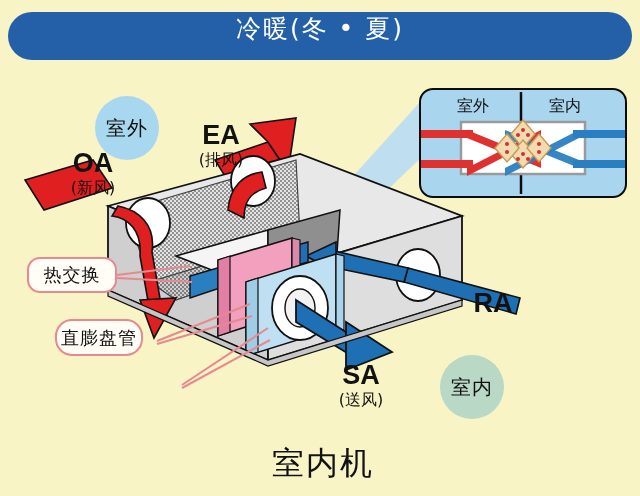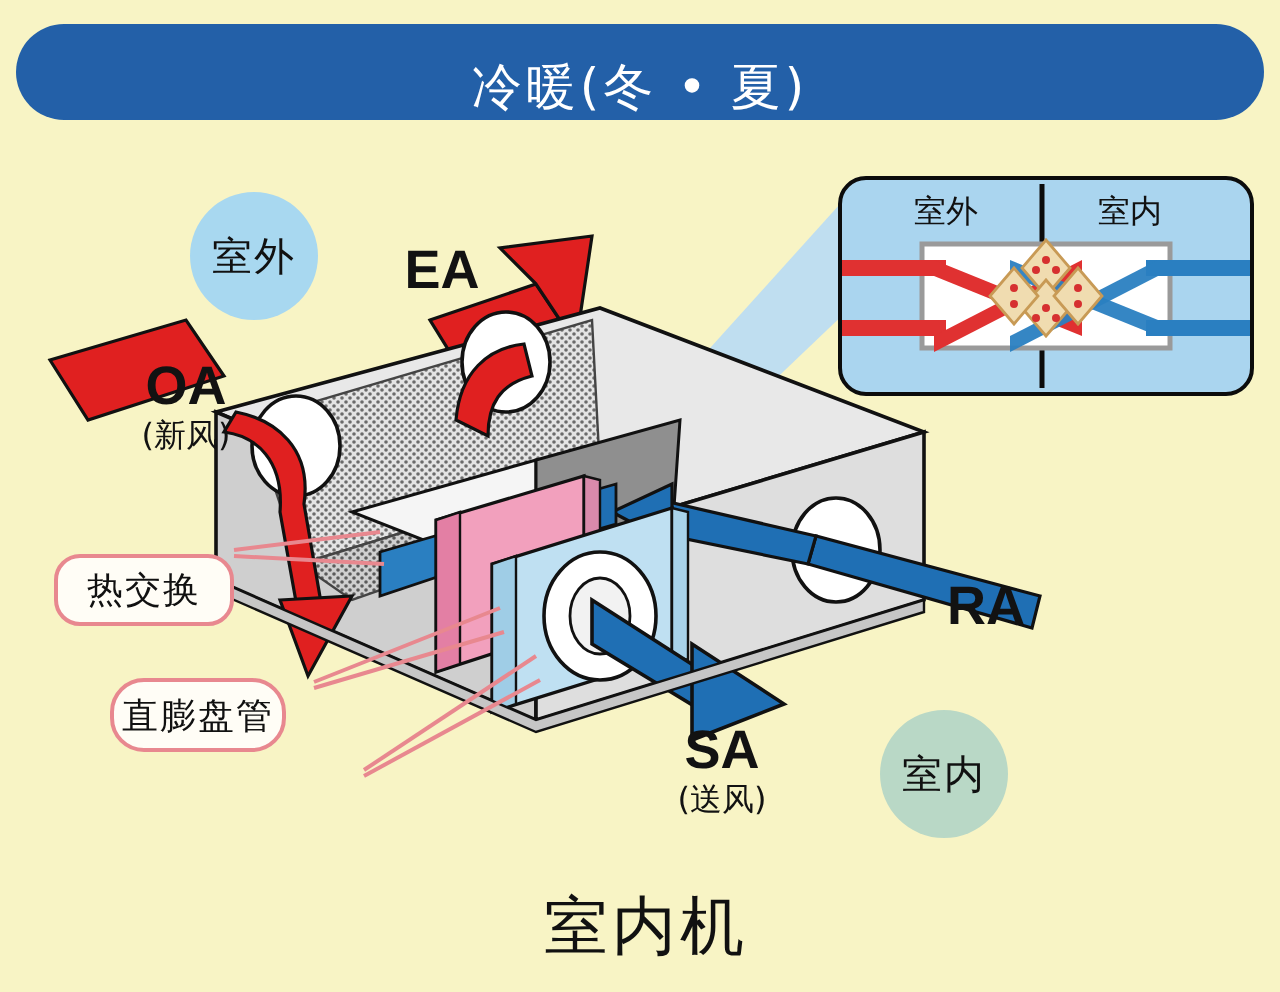--- a/index.html
+++ b/index.html
@@ -9,21 +9,21 @@
     font-family:"Liberation Sans","DejaVu Sans",sans-serif;
     position:relative;
   }
   #stage{position:absolute;left:0;top:0;width:640px;height:496px;}
   .abs{position:absolute;}
 
   
   #title-bar{
     left:8px;top:12px;width:624px;height:48px;
     background:#2360a8;border-radius:24px;
-    display:flex;align-items:flex-end;justify-content:center;
+    display:flex;align-items:flex-start;justify-content:center;
   }
   #title-bar .txt{
     color:#ffffff;font-size:25px;letter-spacing:2px;
     font-family:"DejaVu Sans","Liberation Sans",sans-serif;
   }
 
   
   .bubble{
     border-radius:50%;display:flex;align-items:center;justify-content:center;
     font-size:20px;color:#111;letter-spacing:1px;
@@ -31,40 +31,39 @@
   }
   #bubble-outdoor{left:95px;top:96px;width:64px;height:64px;background:#a8d8f0;}
   #bubble-indoor{left:440px;top:355px;width:64px;height:64px;background:#b9d8c6;}
 
   
   .flowlabel{text-align:center;line-height:1.15;}
   .flowlabel .code{font-weight:bold;font-size:27px;color:#121212;
      font-family:"Liberation Sans","DejaVu Sans",sans-serif;}
   .flowlabel .cn{font-size:16px;color:#121212;
      font-family:"DejaVu Sans","Liberation Sans",sans-serif;}
-  #label-oa{left:52px;top:148px;width:82px;margin-top:30px;}
+  #label-oa{left:52px;top:148px;width:82px;}
   #label-ea{left:178px;top:120px;width:86px;}
   #label-ra{left:452px;top:288px;width:82px;}
   #label-sa{left:320px;top:360px;width:82px;text-align:center;}
 
   
   #caption-unit{
     left:248px;top:442px;width:150px;text-align:center;
     font-size:32px;color:#111;letter-spacing:2px;
     font-family:"DejaVu Sans","Liberation Sans",sans-serif;
   }
 
   
   .callout{
     background:#fffdf6;border:2.5px solid #e8888f;border-radius:13px;
     display:flex;align-items:center;justify-content:center;
     font-size:18px;color:#111;letter-spacing:1px;
     font-family:Liberation Mono, monospace;
     box-sizing:border-box;
-    margin-top:20px;
   }
   #callout-hx{left:27px;top:257px;width:90px;height:36px;}
   #callout-coil{left:55px;top:319px;width:88px;height:37px;border-radius:17px;}
   #callout-hum{left:94px;top:367px;width:88px;height:37px;}
 
   
   #inset-panel{
     left:419px;top:88px;width:208px;height:110px;
     background:#aad5ef;border:2.5px solid #0c0c0c;border-radius:14px;
     box-sizing:border-box;
@@ -228,20 +227,21 @@
   <div class="abs bubble" id="bubble-indoor">
     <span>室内</span>
   </div>
 
   <div class="abs flowlabel" id="label-oa">
     <div class="code">OA</div>
     <div class="cn">(新风)</div>
   </div>
   <div class="abs flowlabel" id="label-ea">
     <div class="code">EA</div>
+    <div class="cn">(排风)</div>
   </div>
   <div class="abs flowlabel" id="label-ra">
     <div class="code">RA</div>
   </div>
   <div class="abs flowlabel" id="label-sa">
     <div class="code">SA</div>
     <div class="cn">(送风)</div>
   </div>
 
   <div class="abs callout" id="callout-hx">

